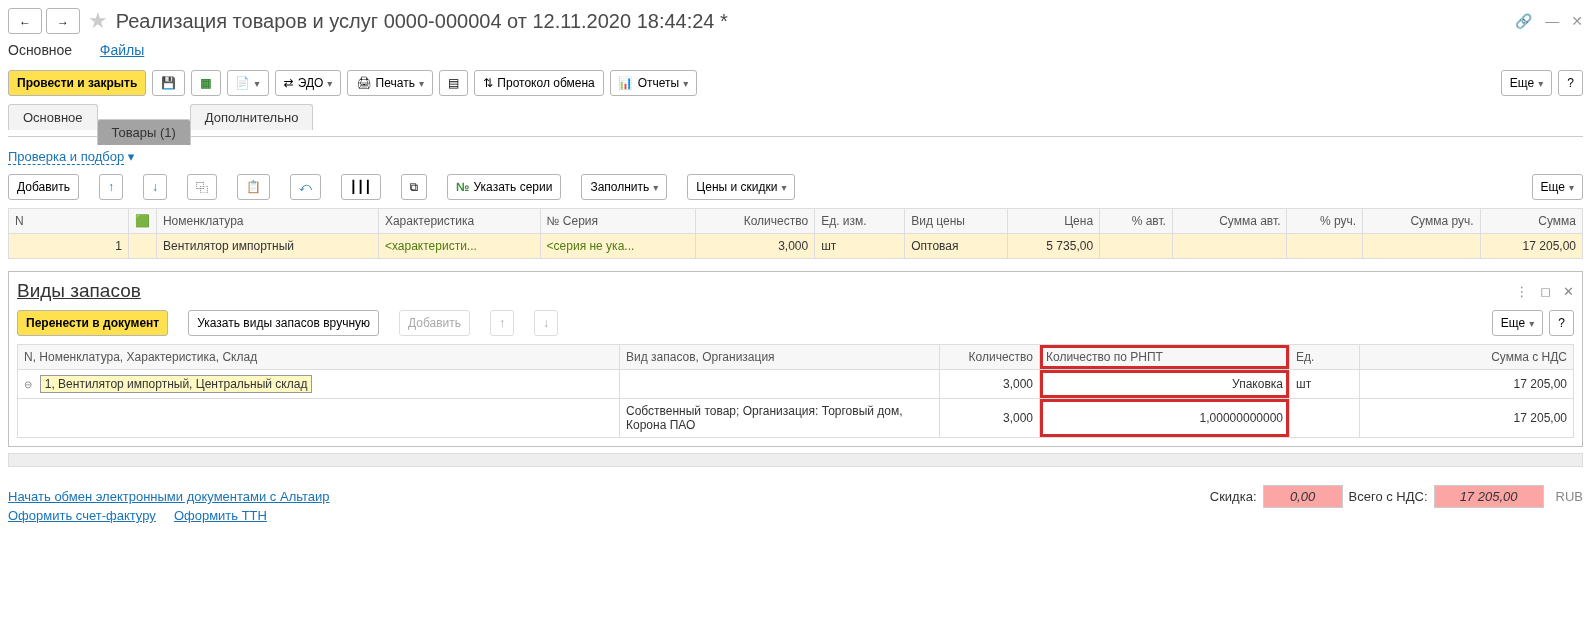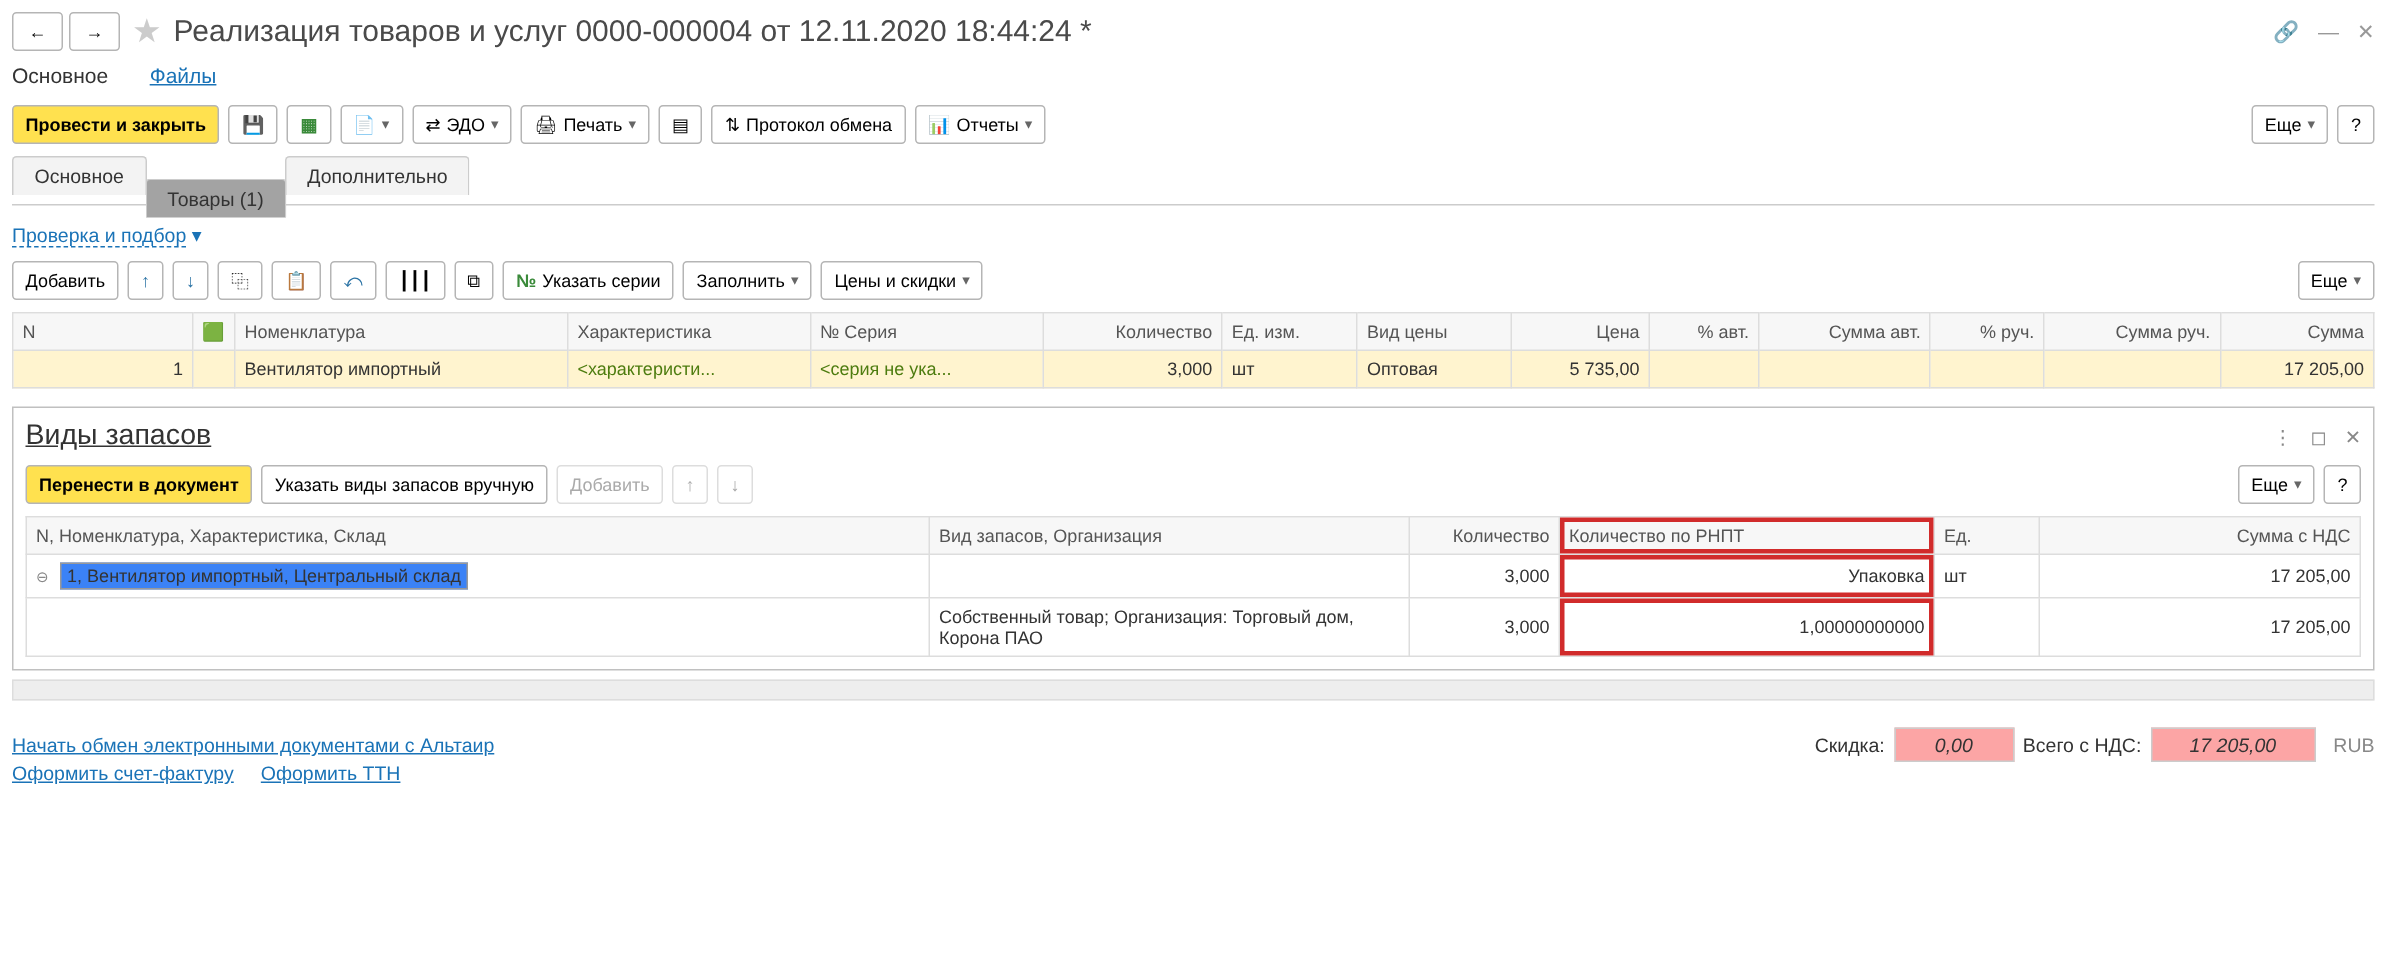--- a/index.html
+++ b/index.html
@@ -81,21 +81,21 @@
     padding: 5px 14px;
     font-size: 13px;
     border-radius: 3px 3px 0 0;
     margin-right: -1px;
     cursor:pointer;
   }
   .tab.active { background: #a3a3a3; position: relative; top:15px;}
   .tab-body { border-top: 1px solid #ccc; padding-top:6px;}
   .subtool {
     display:flex;
-    gap:6px;
+    gap:20px;
     align-items:flex-start;
     margin:8px 0;
   }
   .icon-green{ color:#3a8a3a; font-weight:bold;}
   .icon-blue{ color:#2b73a5;}
   table {
     border-collapse: collapse;
     width: 100%;
     font-size: 12px;
   }
@@ -155,21 +155,21 @@
   .arrow {font-size:12px;}
   .dropdown::after { content:" ▾"; font-size:10px; color:#666;}
   .scrollbar {
     height:14px;
     background:#eee;
     border:1px solid #ddd;
     margin-top:6px;
   }
   .rub { color:#888; margin-left:6px;}
   .expand-node { color:#888; margin-right:4px; font-size:10px;}
-  .cell-box { border:1px solid #999; padding:1px 4px; display:inline-block; background:#3b82f6;}
+  .cell-box { border:1px solid #999; padding:1px 4px; display:inline-block; background:#fef9c3;}
   .links-row{}
 </style>
 </head>
 <body>
 
 <div class="header-row">
   <button class="btn btn-nav">
       <span class="arrow">←</span>
     </button>
   <button class="btn btn-nav">

